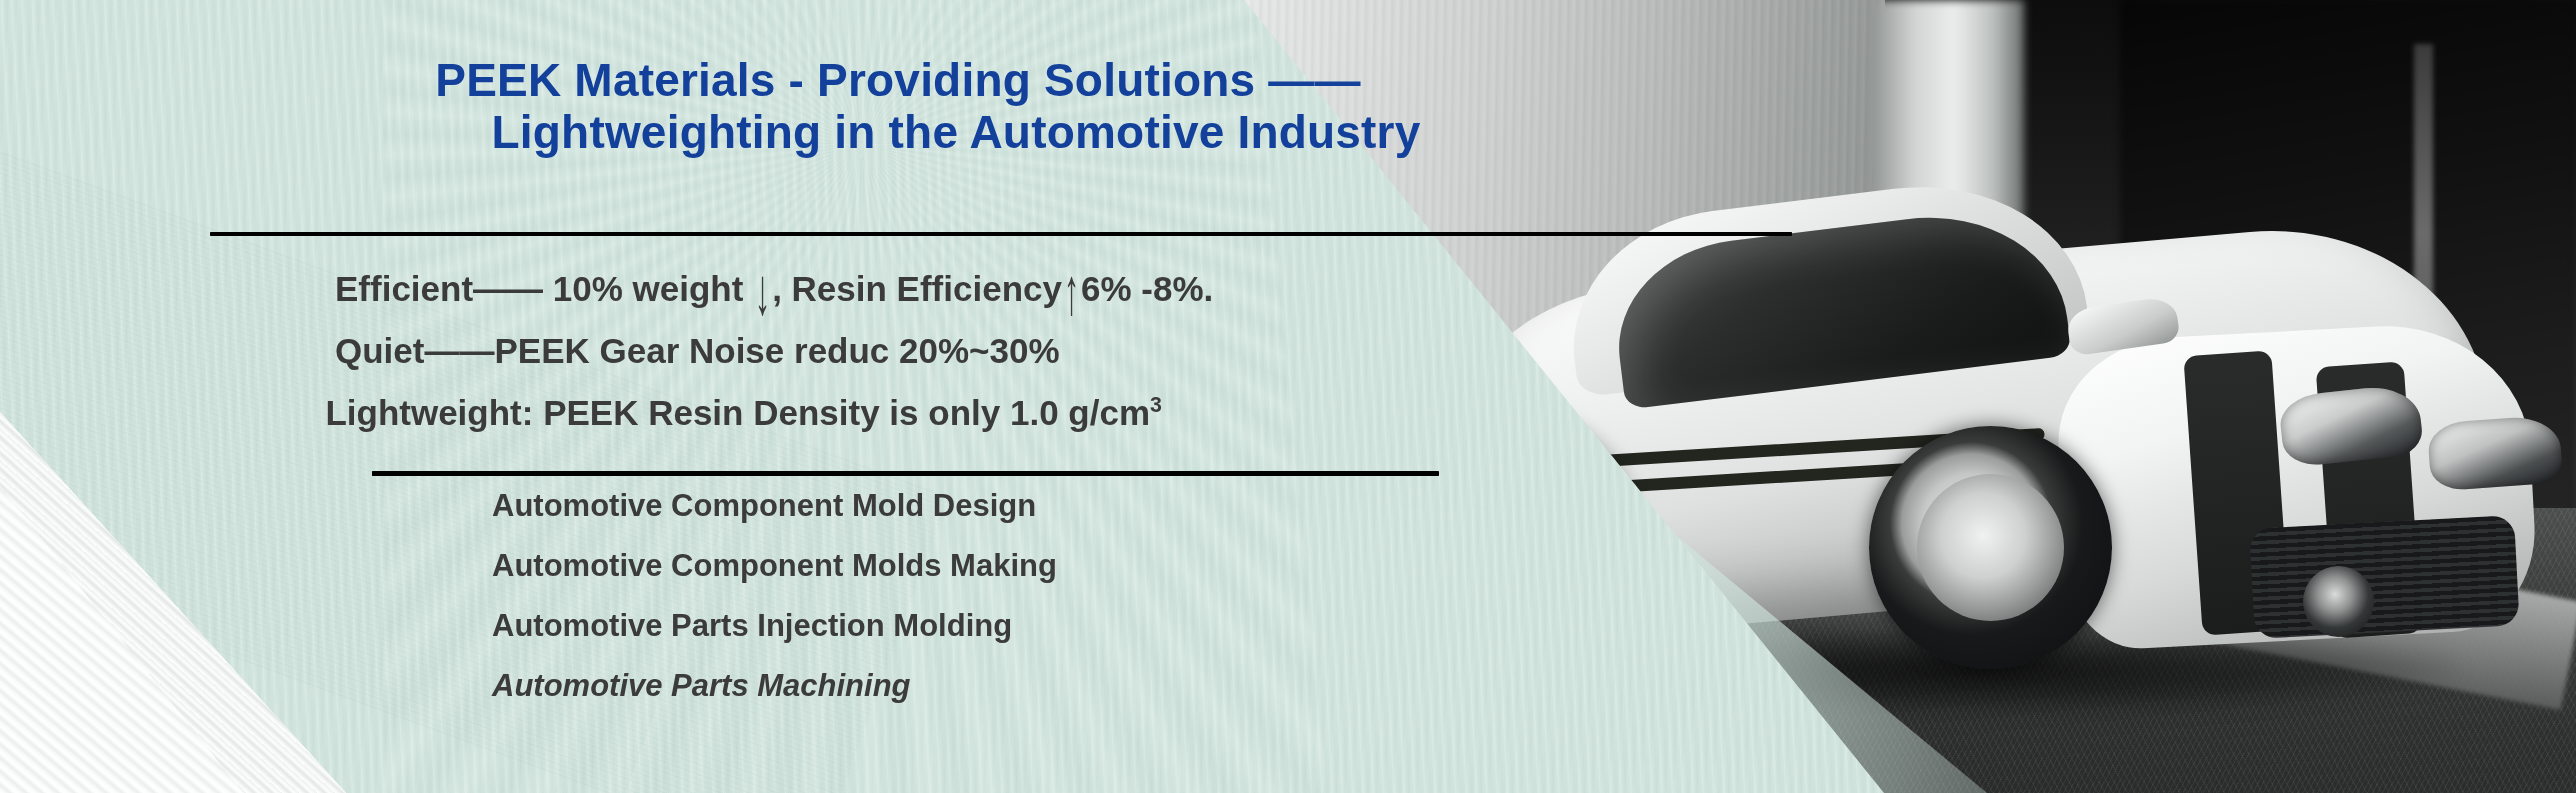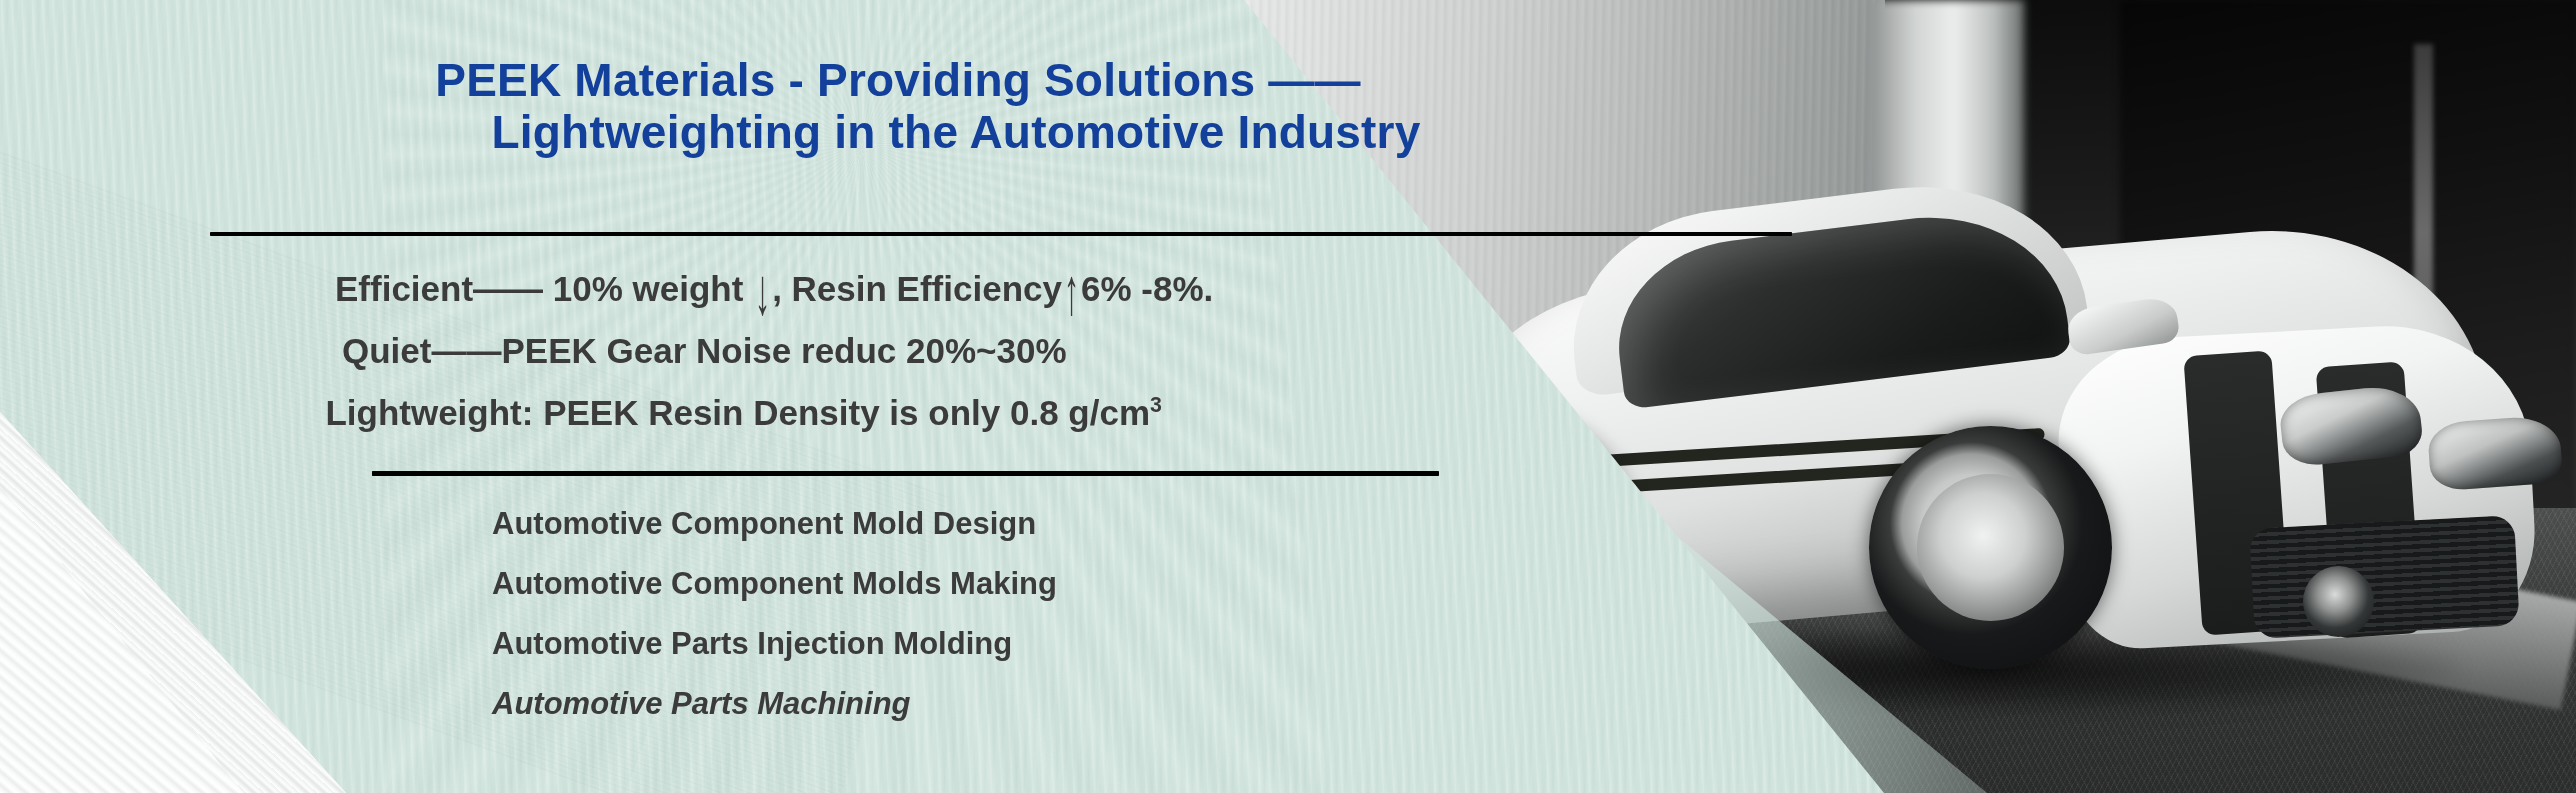--- a/index.html
+++ b/index.html
@@ -429,35 +429,35 @@
     width: 1251px;
   }
   .feature-line {
     color: #3b3b3b;
     font-weight: bold;
     font-size: 35px;
     white-space: nowrap;
     line-height: 1.0;
   }
   .feature-1 { margin-left: 0px;  margin-bottom: 27px; }
-  .feature-2 { margin-left: 7px;  margin-bottom: 27px; }
+  .feature-2 { margin-left: 0px;  margin-bottom: 27px; }
   .feature-3 { margin-left: -9.6px; }
   .arrow {
     display: inline-block;
     font-size: 38px;
     line-height: 0;
     transform: translateY(2.9px) scaleY(1.75) scaleX(0.82);
     font-weight: bold;
   }
   .sup { font-size: 21.3px; vertical-align: super; }
 
   .services {
     position: absolute;
     left: 492px;
-    top: 508px;
+    top: 490px;
   }
   .service-item {
     color: #3b3b3b;
     font-weight: bold;
     font-size: 31px;
     white-space: nowrap;
     margin-bottom: 29px;
     line-height: 1.0;
   }
   .service-item:last-child { margin-bottom: 0; font-style: italic; }
@@ -521,21 +521,21 @@
 
       <div class="feature-line feature-1">
         <span>Efficient—— 10% weight </span><span class="arrow">↓</span><span>, Resin Efficiency</span><span class="arrow">↑</span><span>6% -8%.</span>
       </div>
 
       <div class="feature-line feature-2">
         <span>Quiet——PEEK Gear Noise reduc 20%~30%</span>
       </div>
 
       <div class="feature-line feature-3">
-        <span>Lightweight: PEEK Resin Density is only 0.8 g/cm</span><span class="sup">3</span>
+        <span>Lightweight: PEEK Resin Density is only 1.0 g/cm</span><span class="sup">3</span>
       </div>
 
     </div>
 
     <div class="rule rule-mid"></div>
 
     <div class="services">
       <div class="service-item">Automotive Component Mold Design</div>
       <div class="service-item">Automotive Component Molds Making</div>
       <div class="service-item">Automotive Parts Injection Molding</div>

